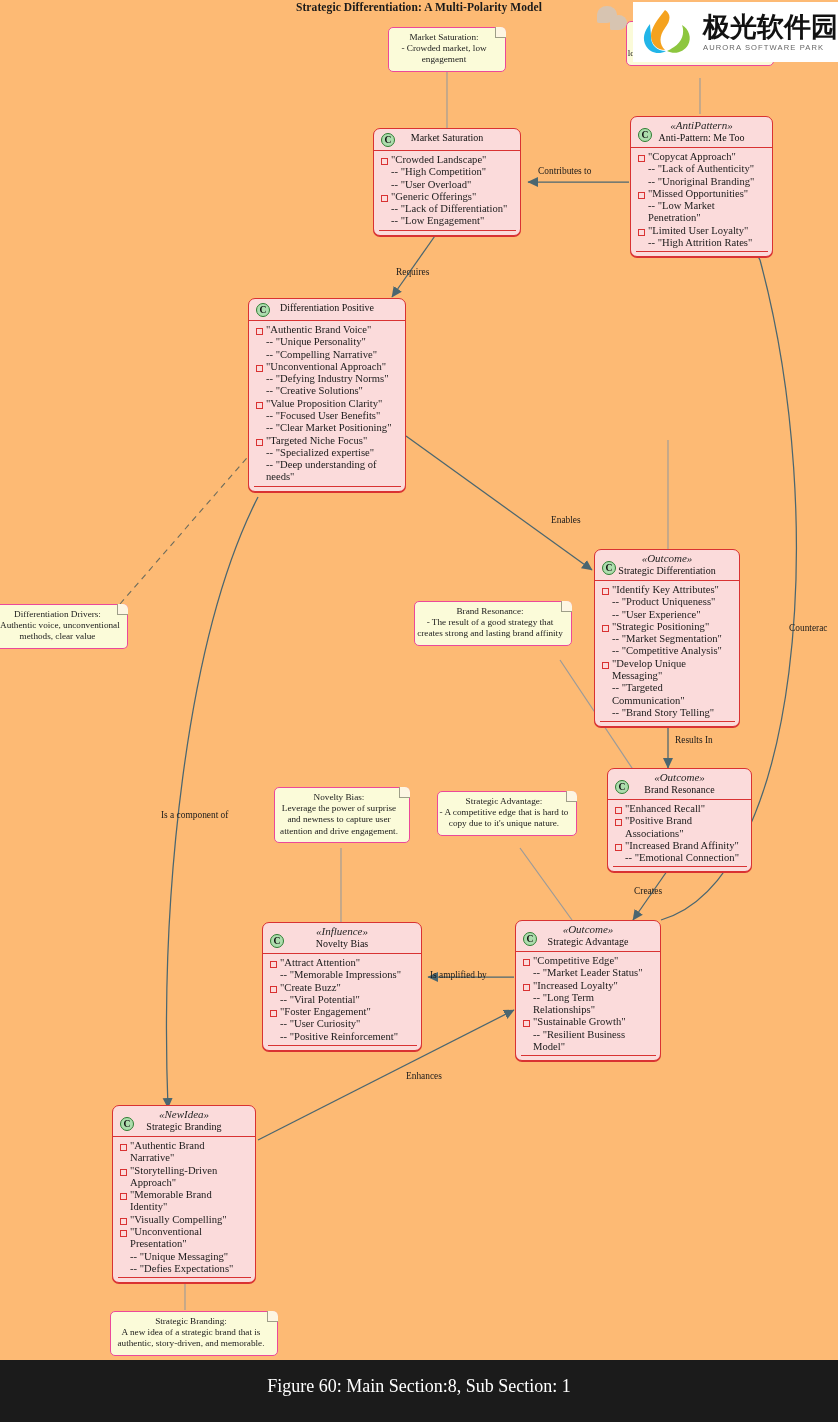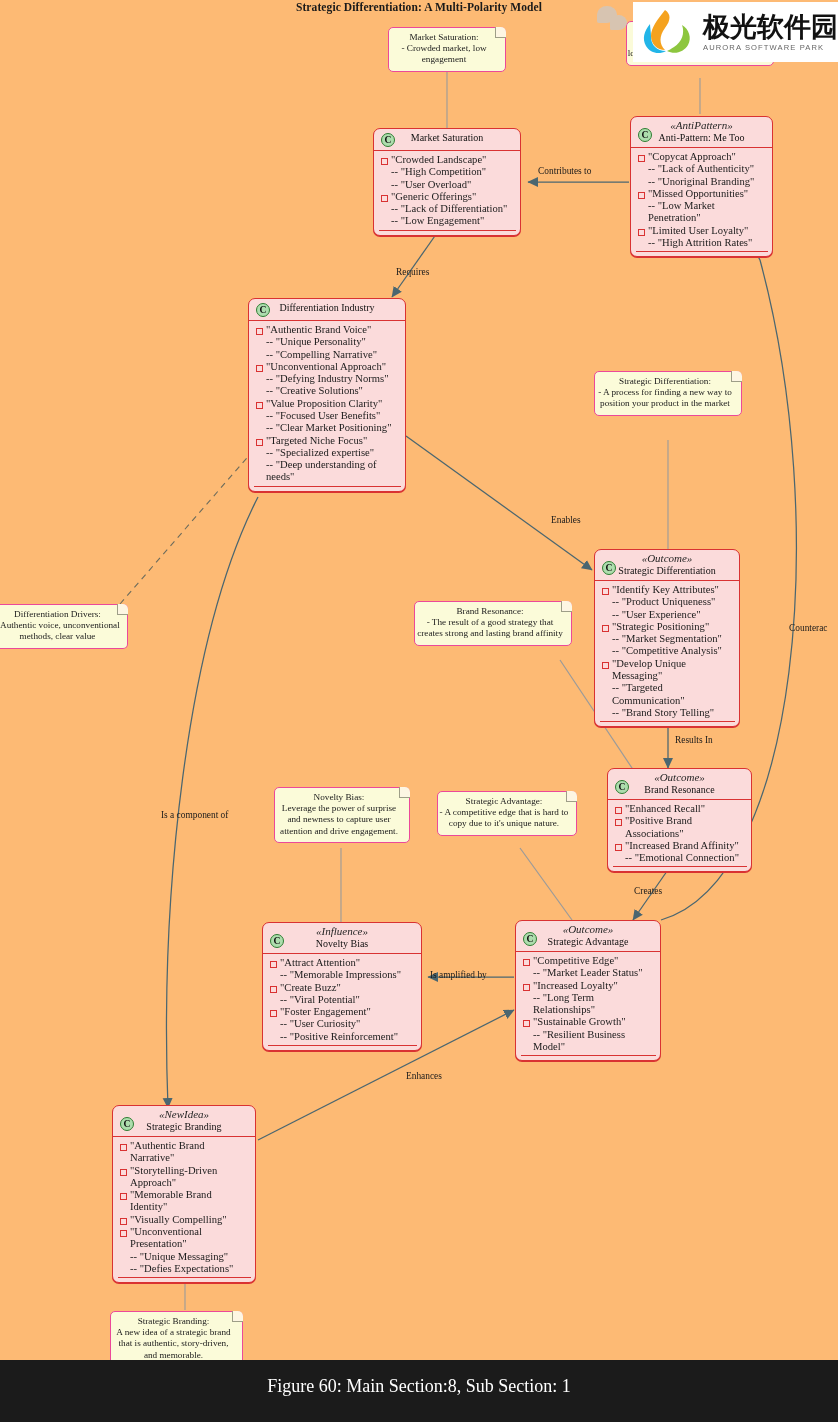--- a/index.html
+++ b/index.html
@@ -252,41 +252,38 @@
   </svg>
 
   <div class="note" style="left:388px; top:27px; width:118px;">
     <span>Market Saturation:<br>- Crowded market, low engagement</span>
   </div>
 
   <div class="note" style="left:626px; top:21px; width:148px;">
     <span>Me Too Approach:<br>- A lack of originality that leads to low engagement and increased churn.</span>
   </div>
 
-  <div class="note" style="left:594px; top:371px; width:148px;">
-    <span>Strategic Differentiation:<br>- A process for finding a new way to position your product in the market</span>
-  </div>
 
   <div class="note clipped-left" style="left:-6px; top:604px; width:134px;">
     <span>Differentiation Drivers:<br>- Authentic voice, unconventional methods, clear value</span>
   </div>
 
   <div class="note" style="left:414px; top:601px; width:158px;">
     <span>Brand Resonance:<br>- The result of a good strategy that creates strong and lasting brand affinity</span>
   </div>
 
   <div class="note" style="left:437px; top:791px; width:140px;">
     <span>Strategic Advantage:<br>- A competitive edge that is hard to copy due to it's unique nature.</span>
   </div>
 
   <div class="note" style="left:274px; top:787px; width:136px;">
     <span>Novelty Bias:<br>Leverage the power of surprise and newness to capture user attention and drive engagement.</span>
   </div>
 
-  <div class="note" style="left:110px; top:1311px; width:133px;">
+  <div class="note" style="left:110px; top:1311px; width:168px;">
     <span>Strategic Branding:<br>A new idea of a strategic brand that is authentic, story-driven, and memorable.</span>
   </div>
 
   <div class="uml one-line" style="left:373px; top:128px; width:148px;">
     <div class="hdr">
       <span class="cmark">C</span>
       <span class="cname">Market Saturation</span>
     </div>
     <div class="body">
       <div class="row attr">"Crowded Landscape"</div>
@@ -313,21 +310,21 @@
       <div class="row sub">-- "Low Market Penetration"</div>
       <div class="row attr">"Limited User Loyalty"</div>
       <div class="row sub">-- "High Attrition Rates"</div>
       <div class="inner-line"></div>
     </div>
   </div>
 
   <div class="uml one-line" style="left:248px; top:298px; width:158px;">
     <div class="hdr">
       <span class="cmark">C</span>
-      <span class="cname">Differentiation Industry</span>
+      <span class="cname">Differentiation Positive</span>
     </div>
     <div class="body">
       <div class="row attr">"Authentic Brand Voice"</div>
       <div class="row sub">-- "Unique Personality"</div>
       <div class="row sub">-- "Compelling Narrative"</div>
       <div class="row attr">"Unconventional Approach"</div>
       <div class="row sub">-- "Defying Industry Norms"</div>
       <div class="row sub">-- "Creative Solutions"</div>
       <div class="row attr">"Value Proposition Clarity"</div>
       <div class="row sub">-- "Focused User Benefits"</div>

